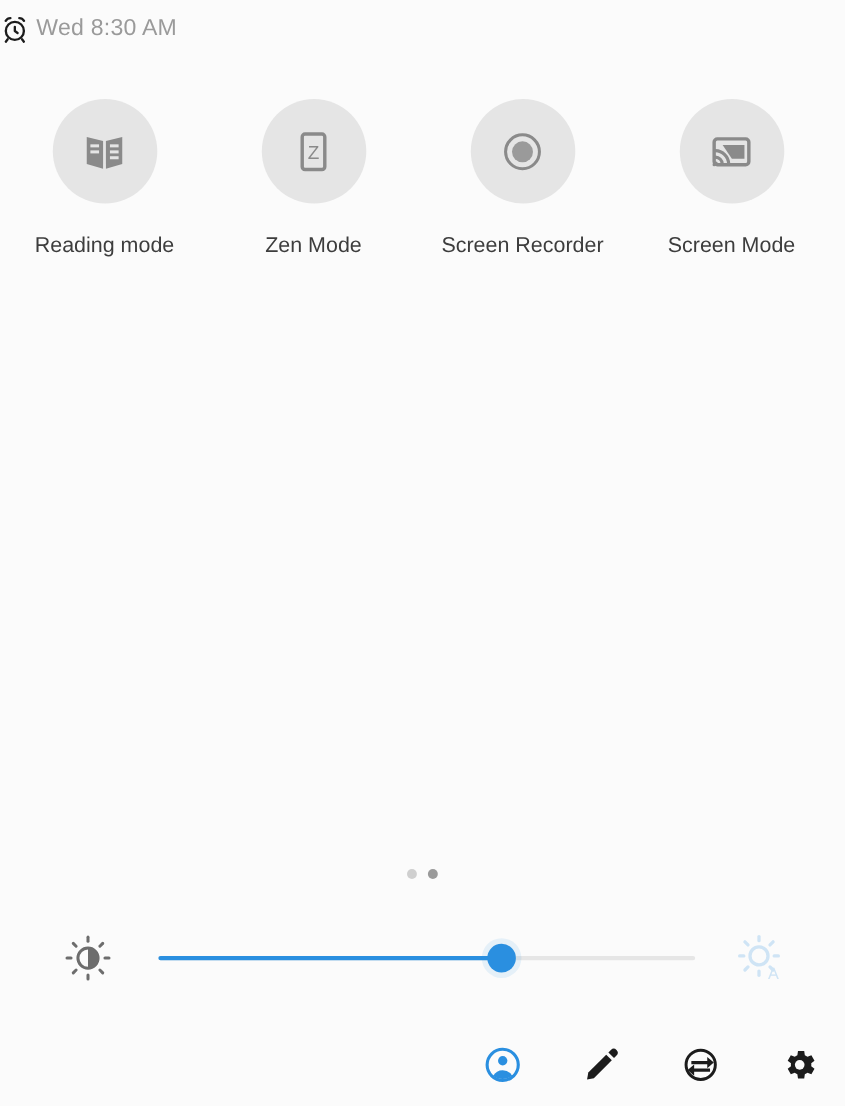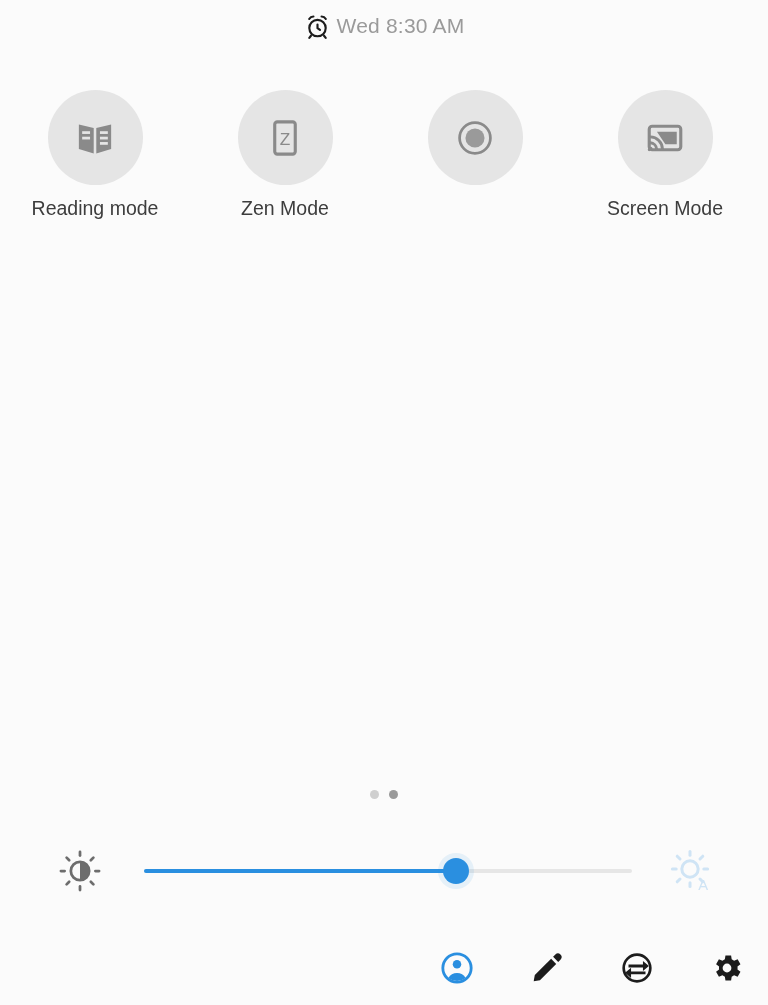--- a/index.html
+++ b/index.html
@@ -14,21 +14,20 @@
     overflow: hidden;
     position: relative;
     -webkit-font-smoothing: antialiased;
   }
 
   
   .status-header {
     height: 52px;
     display: flex;
     align-items: center;
-    justify-content: center;
     gap: 6px;
   }
   .alarm-icon {
     width: 27px;
     height: 27px;
     display: block;
   }
   .status-time {
     font-size: 21px;
     color: #9a9a9a;
@@ -56,21 +55,21 @@
     display: flex;
     align-items: center;
     justify-content: center;
   }
   .tile-icon {
     width: 44px;
     height: 44px;
     display: block;
   }
   .tile-label {
-    margin-top: 12px;
+    margin-top: 27px;
     font-size: 19.5px;
     color: #3d3d3d;
     text-align: center;
     white-space: nowrap;
   }
 
   
   .page-dots {
     position: absolute;
     left: 0;
@@ -222,20 +221,21 @@
 
   <div class="tile">
     <div class="tile-circle">
       <span>
         <svg class="tile-icon" viewBox="0 0 24 24">
           <circle cx="12" cy="12" r="8.4" fill="none" stroke="#8a8a8a" stroke-width="1.5"></circle>
           <circle cx="12" cy="12" r="5.2" fill="#9a9a9a"></circle>
         </svg>
       </span>
     </div>
+    <div class="tile-label">Screen Recorder</div>
   </div>
 
   <div class="tile">
     <div class="tile-circle">
       <span>
         <svg class="tile-icon" viewBox="0 0 24 24">
           <rect x="3.4" y="5.6" width="17.2" height="12.8" rx="1.6" ry="1.6" fill="none" stroke="#8a8a8a" stroke-width="1.7"></rect>
           <path d="M7.6 8.6 L18.4 8.6 L18.4 15.4 L12.2 15.4 Z" fill="#8a8a8a"></path>
           <g fill="none" stroke="#8a8a8a" stroke-width="1.6" stroke-linecap="round">
             <path d="M3.4 18.4 A0.3 0.3 0 0 0 3.4 18.4"></path>

